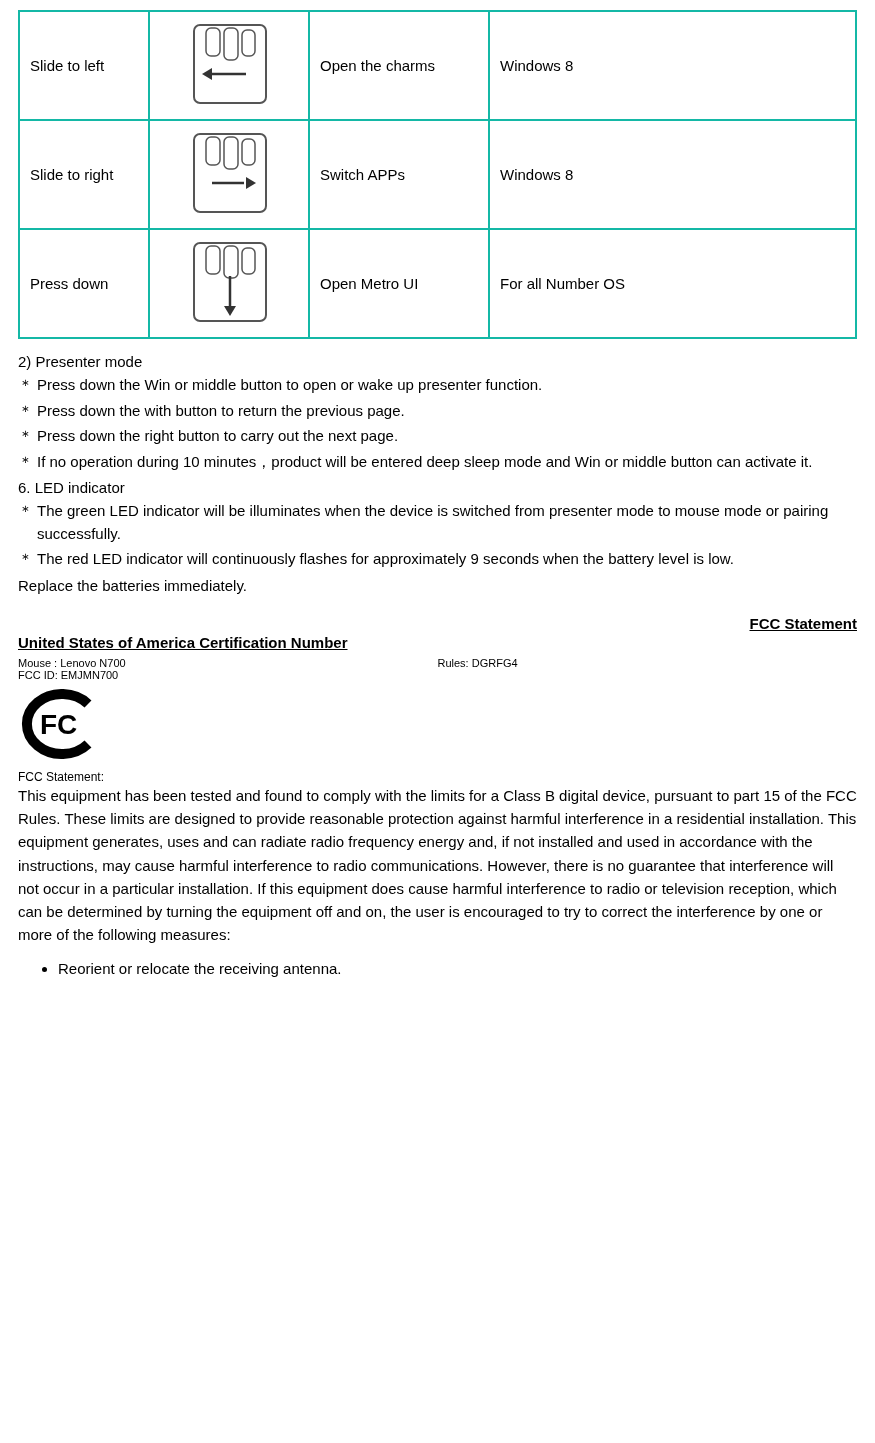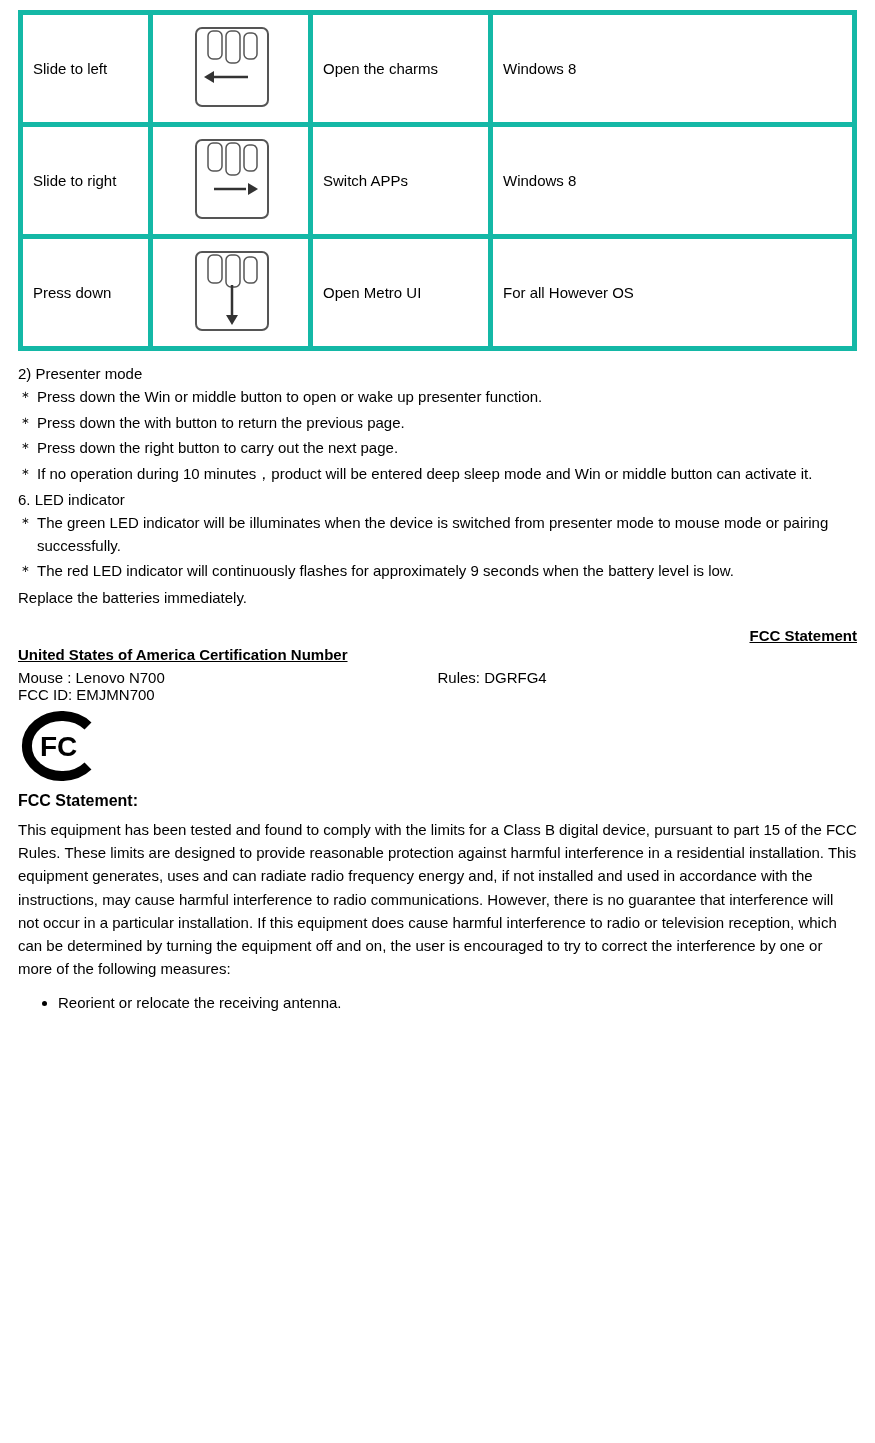--- a/index.html
+++ b/index.html
@@ -12,21 +12,21 @@
       padding: 10px 18px 20px 18px;
     }
 
     
     .gesture-table {
       width: 100%;
       border-collapse: collapse;
       margin-bottom: 14px;
     }
     .gesture-table td {
-      border: 5px solid #14b8a6;
+      border: 2px solid #14b8a6;
       padding: 8px 10px;
       vertical-align: middle;
     }
     .gesture-table td.label-cell {
       width: 130px;
       font-size: 15px;
     }
     .gesture-table td.img-cell {
       width: 160px;
       text-align: center;
@@ -82,32 +82,32 @@
     .fcc-subheading {
       font-weight: bold;
       text-decoration: underline;
       font-size: 15px;
       display: block;
       margin-bottom: 6px;
     }
     .fcc-info-grid {
       display: grid;
       grid-template-columns: 1fr 1fr;
-      font-size: 15px;
+      font-size: 11px;
       margin-bottom: 8px;
     }
     .fcc-logo {
       width: 80px;
       height: 70px;
       margin-bottom: 8px;
     }
     .fcc-statement-title {
-      font-weight: bold;
-      font-size: 16px;
-      margin-bottom: 8px;
+      font-weight: normal;
+      font-size: 12px;
+      margin-bottom: 0;
     }
 
     
     .bottom-list {
       list-style: disc;
       padding-left: 40px;
       margin-top: 10px;
     }
     .bottom-list li {
       font-size: 15px;
@@ -169,21 +169,21 @@
         <rect x="20" y="5" width="72" height="78" rx="6" ry="6" fill="none" stroke="#555" stroke-width="2"></rect>
         <rect x="32" y="8" width="14" height="28" rx="5" fill="none" stroke="#555" stroke-width="1.5"></rect>
         <rect x="50" y="8" width="14" height="32" rx="5" fill="none" stroke="#555" stroke-width="1.5"></rect>
         <rect x="68" y="10" width="13" height="26" rx="5" fill="none" stroke="#555" stroke-width="1.5"></rect>
 
         <line x1="56" y1="38" x2="56" y2="68" stroke="#333" stroke-width="2.5"></line>
         <polygon points="50,68 56,78 62,68" fill="#333"></polygon>
       </svg>
     </td>
     <td class="action-cell">Open Metro UI</td>
-    <td class="os-cell">For all However OS</td>
+    <td class="os-cell">For all Number OS</td>
   </tr>
 </tbody>
   </table>
 
 <div class="section">
   <p class="section-title">2) Presenter mode</p>
   <div class="bullet-item">
     <span class="bullet-star">＊</span>
     <span>Press down the Win or middle button to open or wake up presenter function.</span>
   </div>

